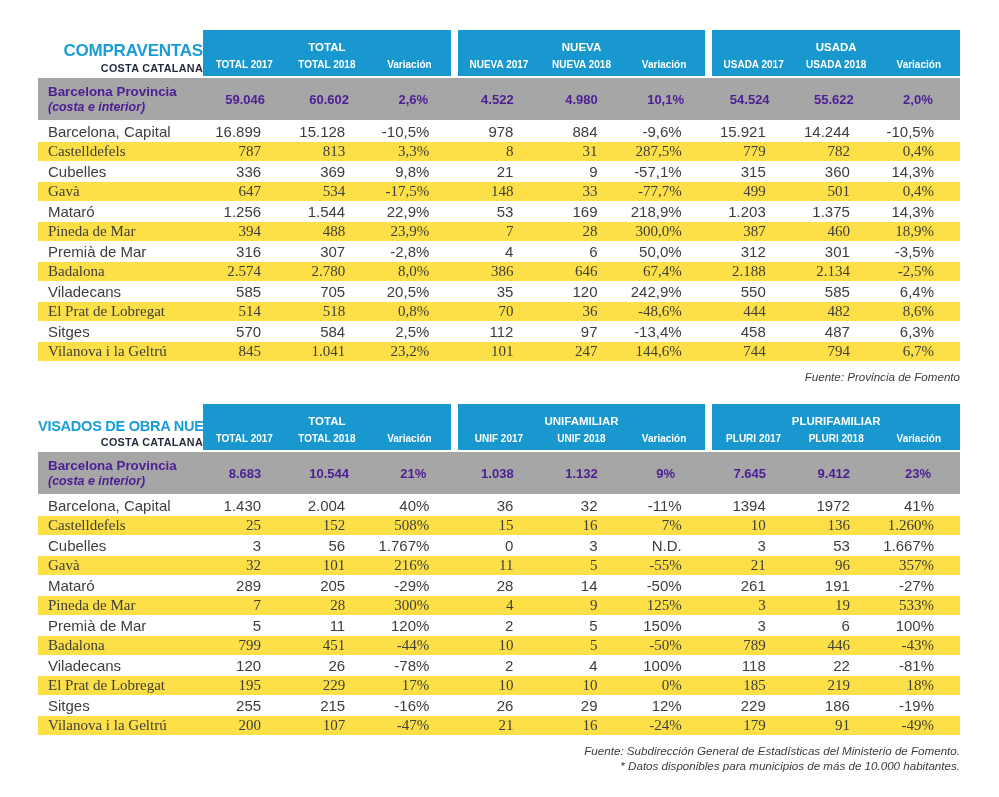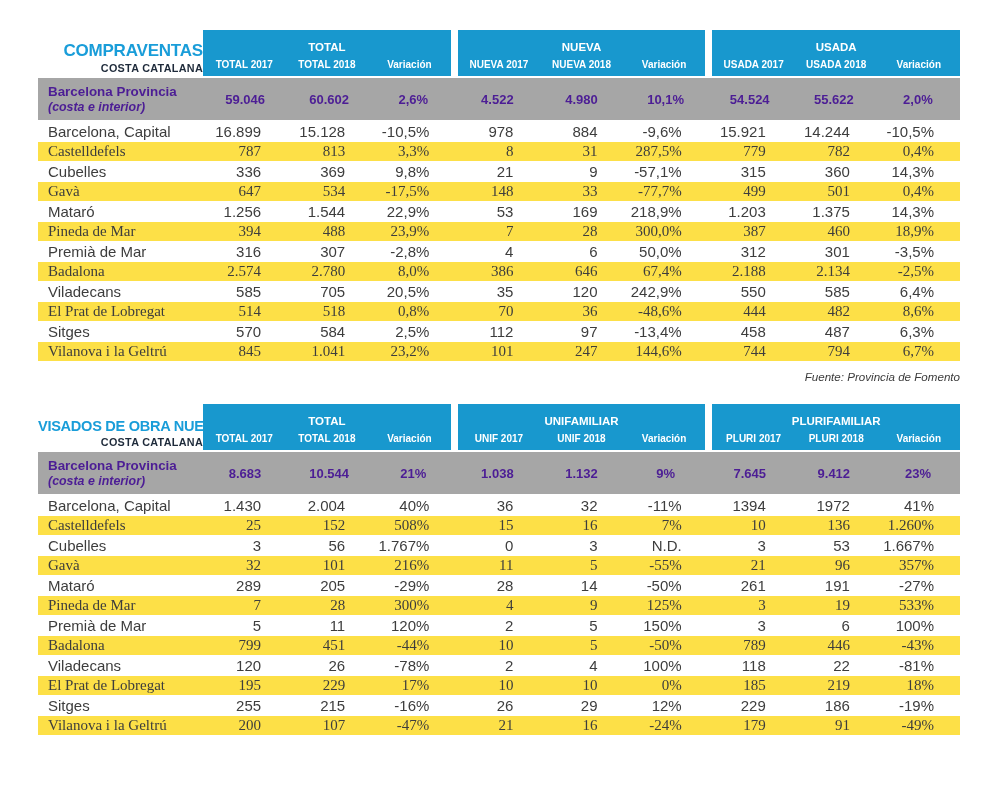--- a/index.html
+++ b/index.html
@@ -424,15 +424,19 @@
           <div class="rval">107</div>
           <div class="rval">-47%</div>
           <div class="rval">21</div>
           <div class="rval">16</div>
           <div class="rval">-24%</div>
           <div class="rval">179</div>
           <div class="rval">91</div>
           <div class="rval">-49%</div>
         </div>
       </div>
+    <div class="foot">
+        <div class="fline">Fuente: Subdirección General de Estadísticas del Ministerio de Fomento.</div>
+        <div class="fline">* Datos disponibles para municipios de más de 10.000 habitantes.</div>
+      </div>
   </section>
 
 </div>
 
 </body></html>

